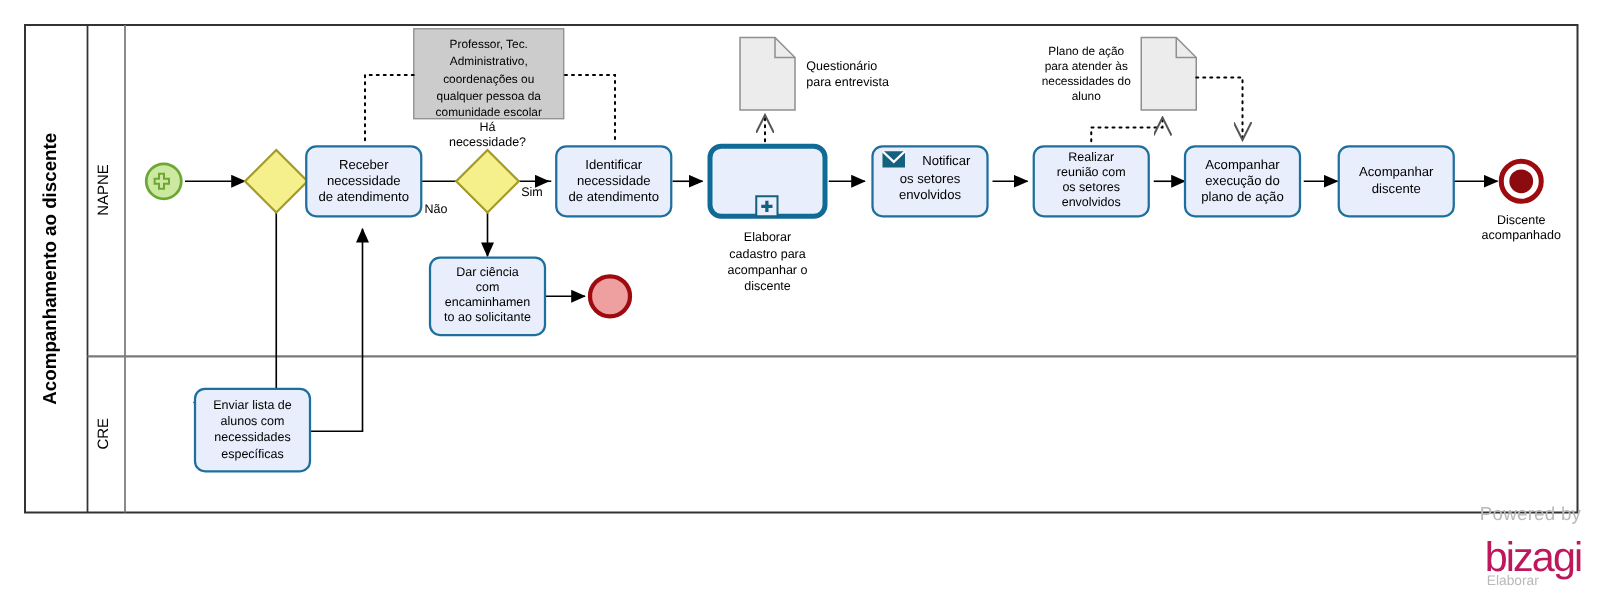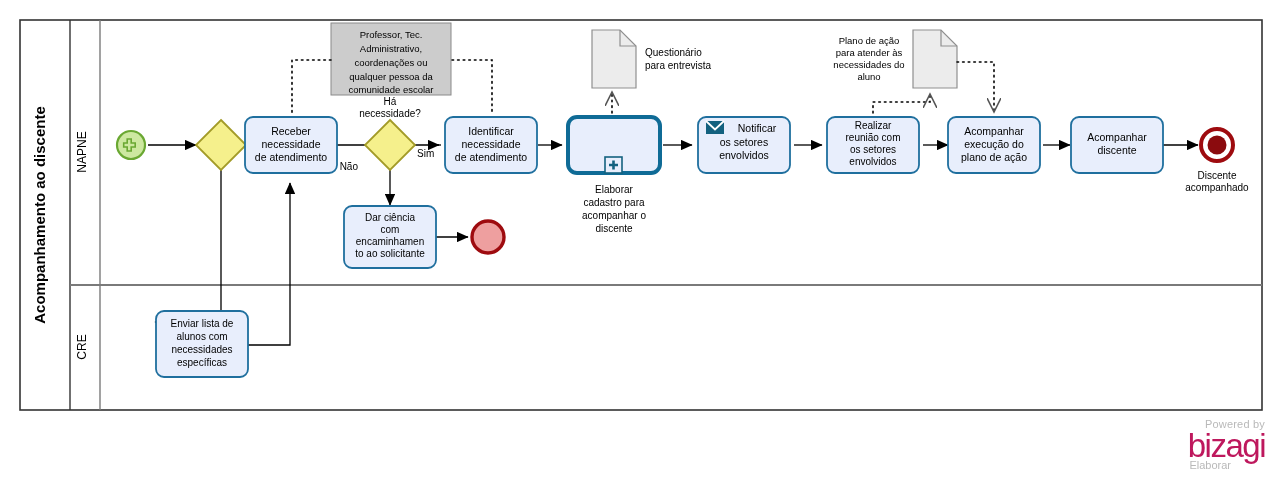--- a/index.html
+++ b/index.html
@@ -1,21 +1,21 @@
 <!DOCTYPE html>
 <html><head>
 <meta charset="utf-8">
 <style>
   html,body{margin:0;padding:0;background:#ffffff;}
   body{width:1281px;height:489px;font-family:"Liberation Sans",sans-serif;overflow:hidden;}
   #canvas{position:relative;width:1281px;height:489px;}
   svg#diagram{position:absolute;left:0;top:0;width:1281px;height:489px;}
   .lbl{font-family:"Liberation Sans",sans-serif;fill:#000000;}
   .logo{position:absolute;right:16px;bottom:18px;text-align:right;line-height:1;}
-  .logo .pb{font-size:11px;color:#b9b9b9;letter-spacing:.2px;display:block;margin-bottom:1px;
+  .logo .pb{font-size:15px;color:#b9b9b9;letter-spacing:.2px;display:block;margin-bottom:12px;
             font-family:"Liberation Sans",sans-serif;}
   .logo .bz{font-size:33px;color:#be185d;letter-spacing:-1.5px;display:block;
             font-family:Liberation Sans, sans-serif;line-height:.9;}
   .logo .md{font-size:11px;color:#b9b9b9;display:block;margin-top:-1px;margin-right:34px;
             font-family:"Liberation Sans",sans-serif;}
 </style>
 </head>
 <body>
 
 <div id="canvas">

